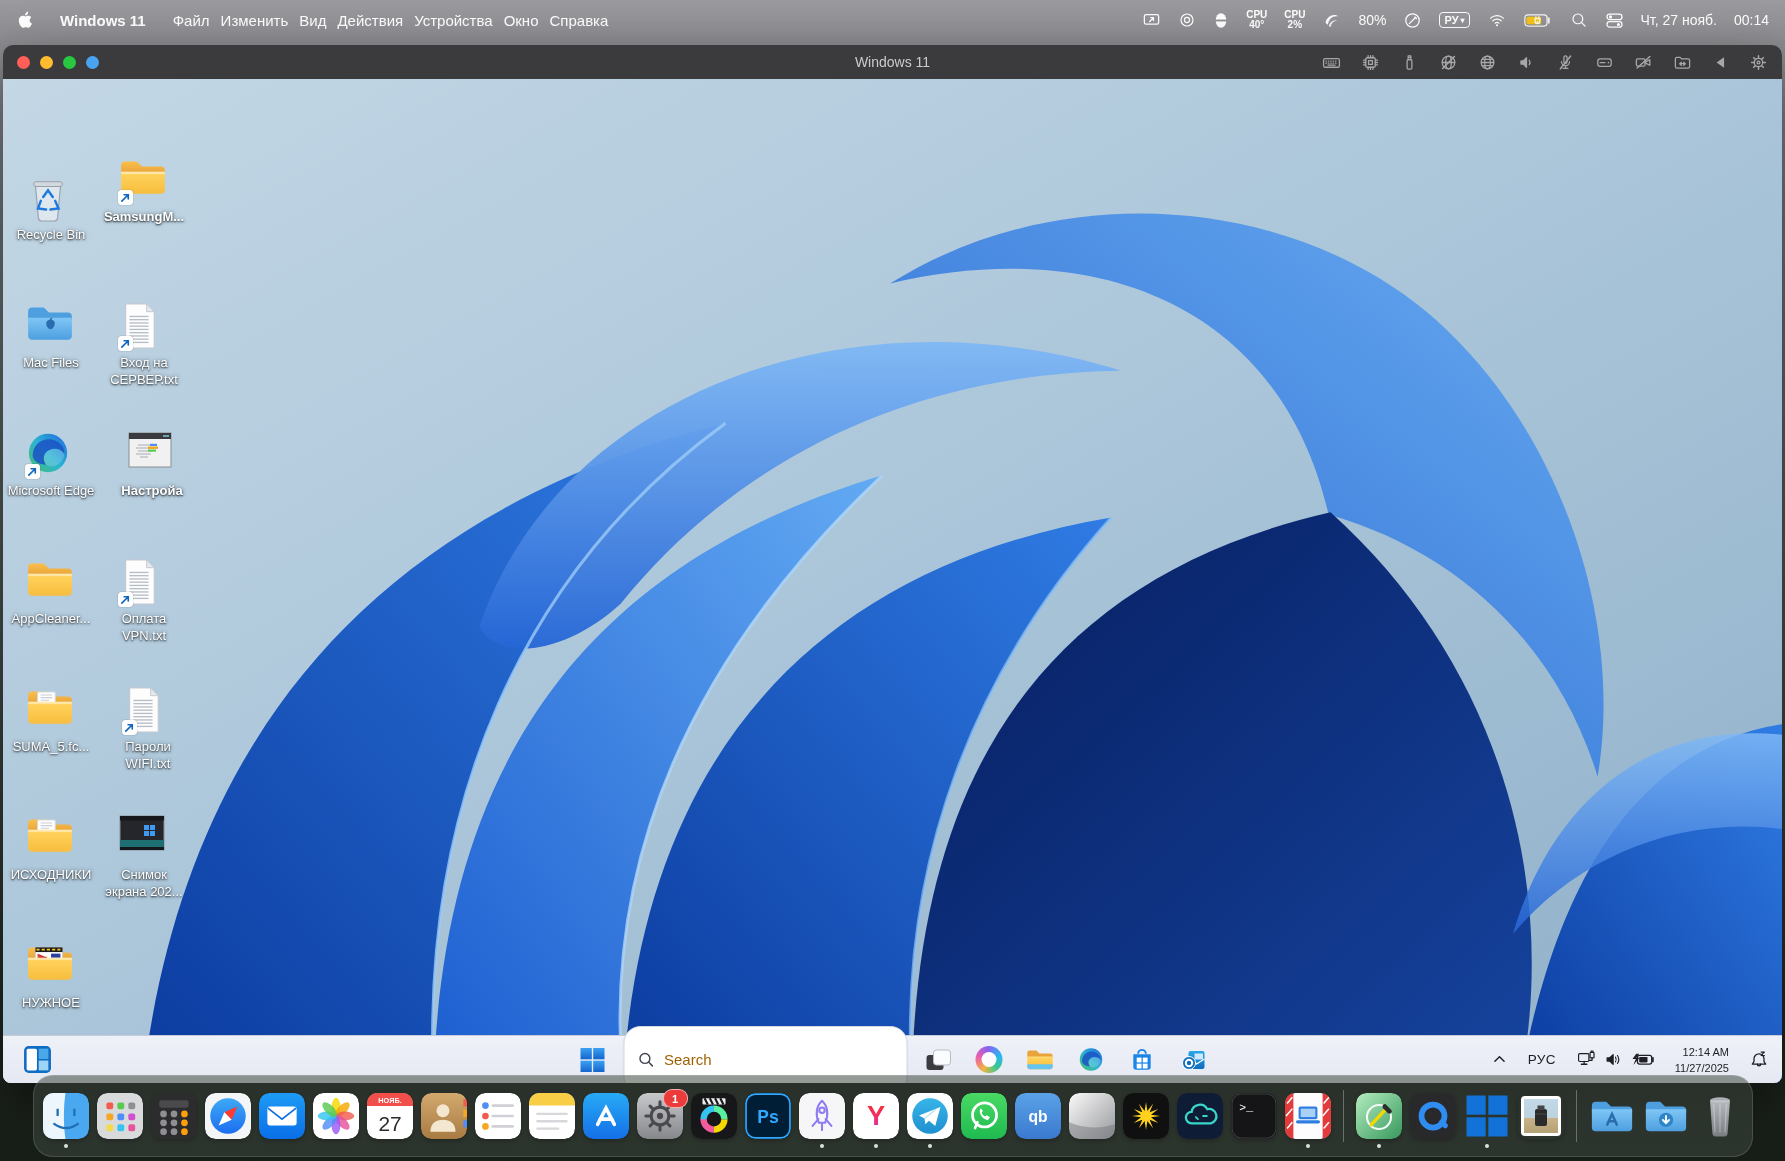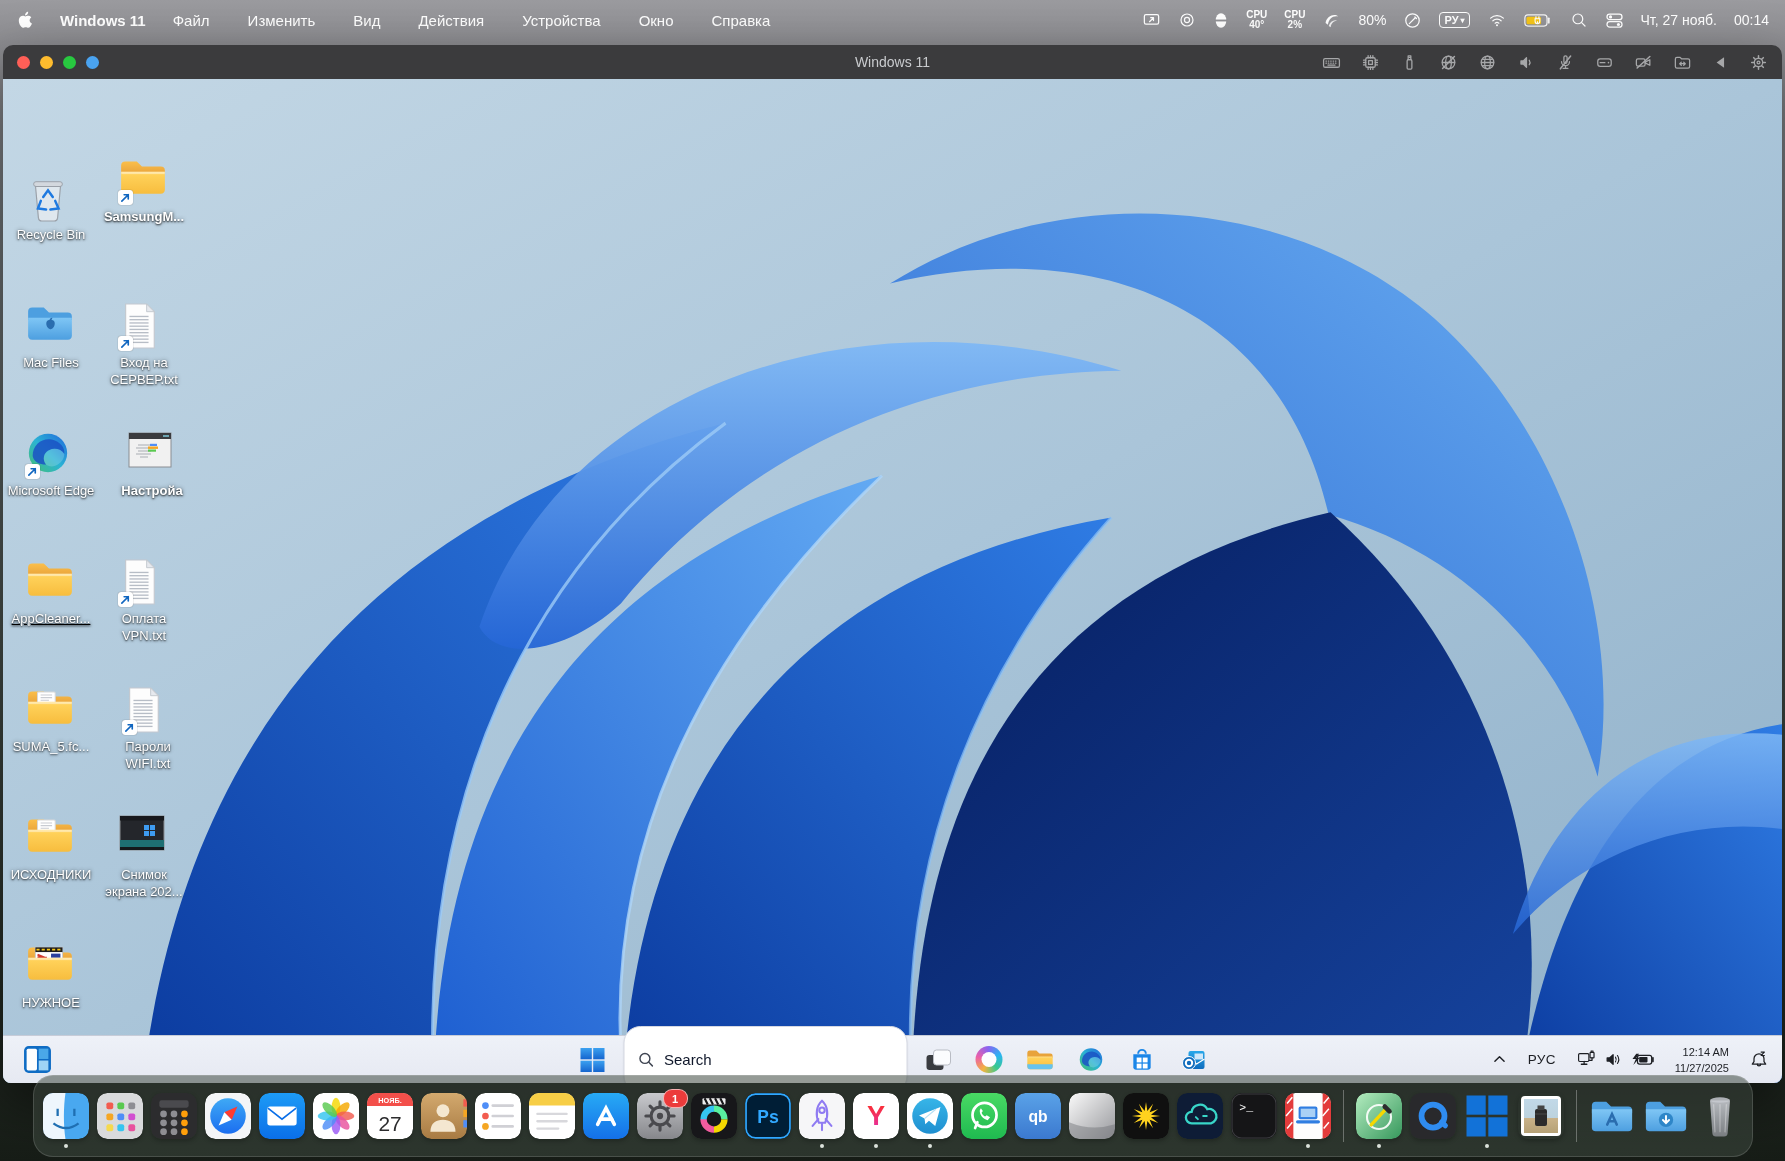--- a/index.html
+++ b/index.html
@@ -35,21 +35,21 @@
     text-shadow:0 1px 2px rgba(0,0,0,.8),0 0 4px rgba(0,0,0,.45)}
   .sc{position:absolute;left:0;bottom:1px;width:15px;height:15px;background:#fff;border-radius:3px;
     box-shadow:0 0 1px rgba(0,0,0,.55);display:flex;align-items:center;justify-content:center}
   
   .taskbar{position:absolute;left:0;right:0;bottom:0;height:47px;
     background:linear-gradient(#eef1f8,#e6e9f2);border-top:1px solid rgba(120,130,150,.28)}
   .tb-widgets{position:absolute;left:20px;top:9px;width:29px;height:29px;display:flex;align-items:center;justify-content:center}
   .tb-center{position:absolute;left:50%;top:0;height:100%;transform:translateX(-50%);display:flex;align-items:center;gap:11px}
   .tb-btn{width:40px;height:40px;display:flex;align-items:center;justify-content:center;border-radius:6px}
   .search-pill{width:256px;height:33px;background:#fff;border:1px solid #d5d8e2;border-radius:17px;
-    display:flex;align-items:center;padding:16px 13px;gap:10px;color:#0f172a;font-size:15px;box-shadow:0 1px 2px rgba(0,0,0,.05)}
+    display:flex;align-items:center;padding:16px 13px;gap:10px;color:#a16207;font-size:15px;box-shadow:0 1px 2px rgba(0,0,0,.05)}
   .copilot{width:27px;height:27px;border-radius:50%;
     background:conic-gradient(from 210deg,#f3b33e,#ec5fa8,#8a63f0,#2bb3f3,#38c98e,#f3b33e);position:relative}
   .copilot:after{content:"";position:absolute;inset:6px;border-radius:50%;background:#fdfdff}
   .tb-tray{position:absolute;right:13px;top:0;height:100%;display:flex;align-items:center;gap:20px;color:#1d1f24}
   .tray-lang{font-size:13.5px;letter-spacing:.3px}
   .tray-ics{display:flex;align-items:center;gap:7px}
   .tray-clock{text-align:right;font-size:11px;line-height:16px}
   
   .dock{position:absolute;bottom:4px;left:50%;transform:translateX(-50%);height:72px;
     background:rgba(62,72,64,.55);border:1px solid rgba(255,255,255,.14);border-radius:20px;
@@ -71,21 +71,21 @@
 <div class="screen">
 
   <header class="menubar">
     <div class="mb-left">
       <span class="mb-ic">
         <svg width="17" height="20" viewBox="0 0 17 20">
             <path d="M13.6 10.5c0-2 1.6-3 1.7-3.1-.9-1.4-2.4-1.6-2.9-1.6-1.2-.1-2.4.7-3 .7-.6 0-1.6-.7-2.6-.7-1.3 0-2.6.8-3.3 2-1.4 2.4-.4 6 1 8 .7 1 1.5 2.1 2.6 2 1 0 1.4-.6 2.6-.6 1.2 0 1.6.6 2.6.6 1.1 0 1.8-1 2.5-2 .8-1.2 1.1-2.3 1.1-2.4-.1 0-2.3-.9-2.3-2.9zM11.4 4.3c.5-.7.9-1.6.8-2.6-.8 0-1.8.6-2.3 1.2-.5.6-1 1.6-.8 2.5.9.1 1.8-.4 2.3-1.1z" fill="#fff"></path>
           </svg>
       </span>
       <span class="mb-app">Windows 11</span>
-      <nav id="mb-menus" style="display:flex;gap:38px">
+      <nav id="mb-menus" style="display:flex;gap:11px">
           <span class="mb-menu">Файл</span>
           <span class="mb-menu">Изменить</span>
           <span class="mb-menu">Вид</span>
           <span class="mb-menu">Действия</span>
           <span class="mb-menu">Устройства</span>
           <span class="mb-menu">Окно</span>
           <span class="mb-menu">Справка</span>
         </nav>
     </div>
     <div class="mb-right" id="mb-status">
@@ -384,21 +384,21 @@
                 <g stroke="#a9adb4" stroke-width="1.2">
                   <path d="M12 15 h14 M10 18 h18 M12 21 h13 M10 24 h15 M14 27 h8"></path>
                 </g>
                 <rect x="22" y="16.5" width="10" height="2.4" fill="#f5a623"></rect>
                 <rect x="22" y="19.5" width="8" height="2.2" fill="#59c94f"></rect>
                 <rect x="24" y="13.8" width="7" height="2.2" fill="#4f8ef7"></rect>
               </svg>
             </div>
             <div class="lbl">Настройа</div>
           </div>
-          <div class="dicon" style="left: 3px; top: 479px; text-decoration: underline;">
+          <div class="dicon" style="left: 3px; top: 479px;">
             <div class="ic">
               <svg width="50" height="42" viewBox="0 0 48 40">
 <path d="M3 9 q0-4 4-4 h11 l5 5 h18 q4 0 4 4 v3 H3 z" fill="url(#fbG)"></path>
 <path d="M3 15 h42 v17 q0 4-4 4 H7 q-4 0-4-4 z" fill="url(#ffG)"></path>
 <path d="M3 15 h42 v2 H3 z" fill="#fff" opacity=".35"></path>
               </svg>
             </div>
             <div class="lbl">AppCleaner...</div>
           </div>
           <div class="dicon" style="left: 96px; top: 479px;">

